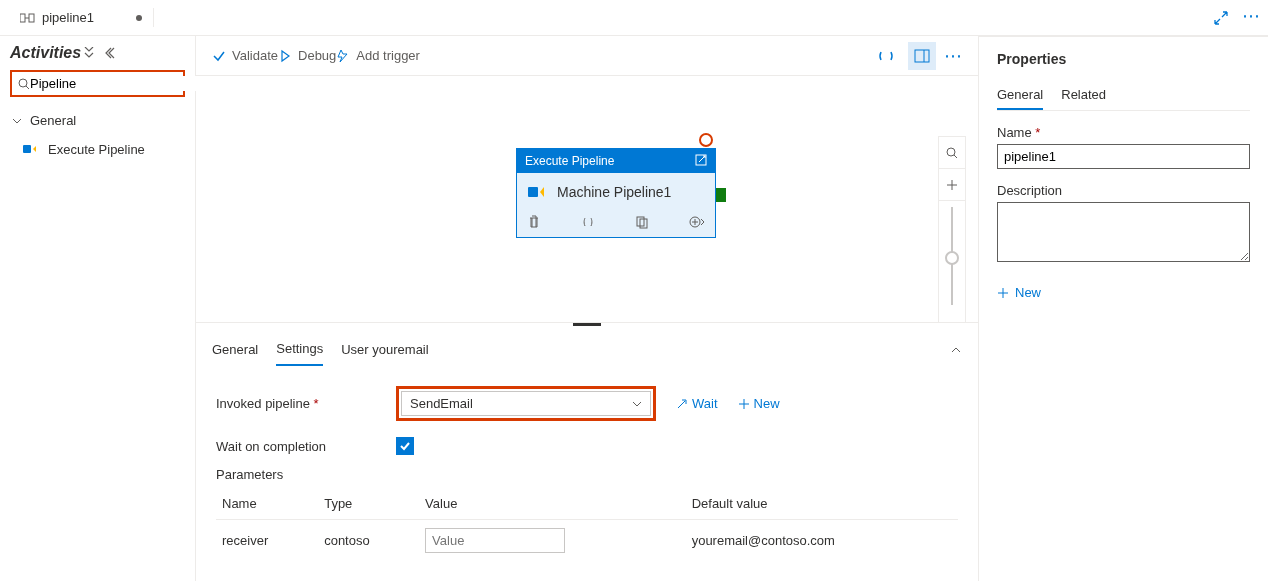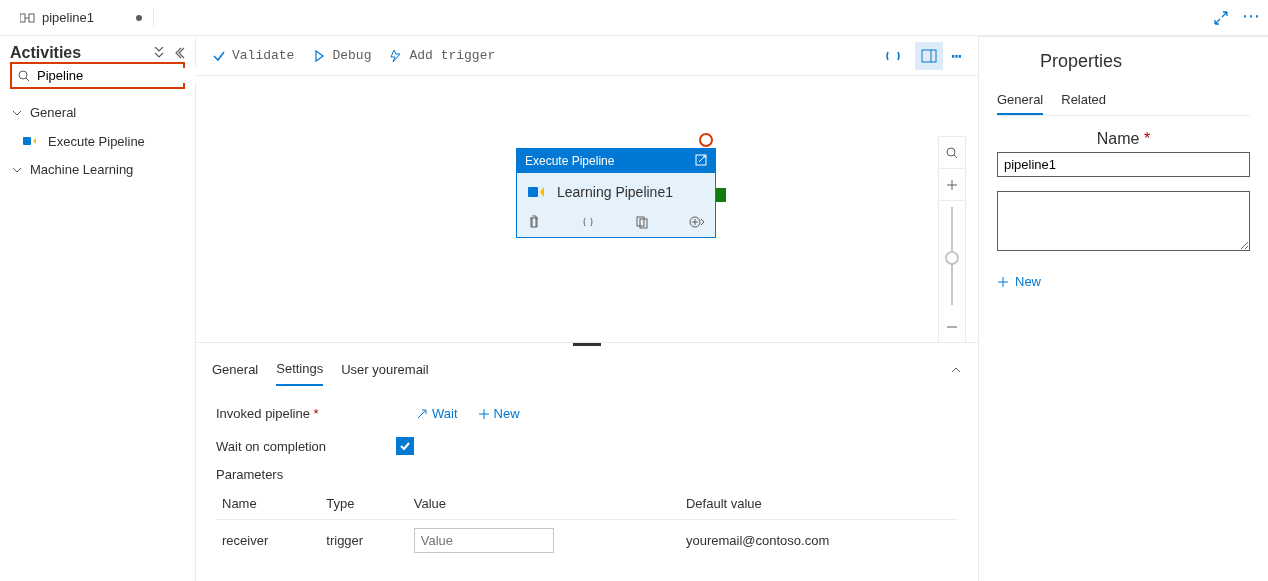--- a/index.html
+++ b/index.html
@@ -62,30 +62,32 @@
 .sidebar {
   width: 196px;
   border-right: 1px solid #edebe9;
   padding: 8px 10px;
   display: flex;
   flex-direction: column;
 }
 .sidebar-title-row {
   display: flex;
   align-items: center;
-  justify-content: space-between;
+  justify-content: flex-start;
+  margin-bottom: 8px;
+  font-style: italic;
 }
 .sidebar-title { font-size: 16px; font-weight: 600; }
 .sidebar-title-icons { display: flex; gap: 6px; color: #605e5c; }
 .search-box {
   border: 2px solid #d83b01;
   display: flex;
   align-items: center;
   padding: 4px 6px;
-  gap: 7px;
+  gap: 0;
   margin-bottom: 10px;
 }
 .search-box input {
   border: none; outline: none; flex: 1; font-size: 13px;
 }
 .group-header {
   display: flex;
   gap: 8px;
   padding: 6px 2px;
   align-items: center;
@@ -109,24 +111,22 @@
 .center {
   flex: 1;
   display: flex;
   flex-direction: column;
   position: relative;
 }
 .toolbar {
   height: 40px;
   display: flex;
   align-items: center;
-  gap: 18px;
   padding: 0 16px;
   border-bottom: 1px solid #edebe9;
-  font-family: Liberation Mono, monospace;
 }
 .toolbar-btn {
   display: inline-flex;
   gap: 6px;
   align-items: center;
   color: #605e5c;
   cursor: pointer;
 }
 .toolbar-right {
   margin-left: auto;
@@ -332,30 +332,30 @@
 }
 
 
 .props {
   width: 290px;
   border-left: 1px solid #edebe9;
   border-top: 1px solid #edebe9;
   padding: 14px 18px;
   overflow: auto;
 }
-.props-title { font-weight: 400; font-size: 18px; margin-bottom: 14px; margin-left: 43px; }
+.props-title { font-weight: 700; font-size: 14px; margin-bottom: 14px; }
 .props-tabs {
   display: flex;
   gap: 18px;
   border-bottom: 1px solid #edebe9;
   margin-bottom: 14px;
 }
 .props-tab { padding: 6px 0; font-size: 13px; cursor: pointer; }
 .props-tab.active { border-bottom: 2px solid #0078d4; }
-.field-label { font-size: 16px; margin-bottom: 4px; display: block; text-align: center; }
+.field-label { font-size: 13px; margin-bottom: 4px; display: block; }
 .text-input {
   width: 100%;
   border: 1px solid #605e5c;
   padding: 4px 6px;
   font-size: 13px;
   margin-bottom: 14px;
 }
 .textarea {
   width: 100%; height: 60px;
   border: 1px solid #605e5c;
@@ -436,28 +436,20 @@
     <div class="activity-item">
       <span class="activity-icon">
         <svg width="18" height="16" viewBox="0 0 18 16">
             <rect x="1" y="4" width="8" height="8" fill="#0078d4" rx="1"></rect>
             <path d="M11 8 L14 5 L14 11 Z" fill="#ffb900"></path>
           </svg>
       </span>
       <span>Execute Pipeline</span>
     </div>
 
-    <div class="group-header">
-      <span>
-          <svg width="10" height="10" viewBox="0 0 10 10">
-            <path d="M1 3 L5 7 L9 3" stroke="#605e5c" fill="none"></path>
-          </svg>
-        </span>
-      <span>Machine Learning</span>
-    </div>
   </div>
 
   <div class="center">
     <div class="toolbar">
       <span class="toolbar-btn">
         <svg width="14" height="14" viewBox="0 0 14 14">
             <path d="M2 7 L6 11 L12 3" stroke="#0078d4" fill="none" stroke-width="1.5"></path>
           </svg>
         <span>Validate</span>
       </span>
@@ -503,21 +495,21 @@
               </svg>
           </span>
         </div>
         <div class="node-title-row">
           <span>
             <svg width="22" height="18" viewBox="0 0 22 18">
                 <rect x="1" y="4" width="10" height="10" fill="#0078d4" rx="1"></rect>
                 <path d="M13 9 L17 4 L17 14 Z" fill="#ffb900"></path>
               </svg>
           </span>
-          <span>Learning Pipeline1</span>
+          <span>Machine Pipeline1</span>
         </div>
         <div class="node-actions">
           <span>
               <svg width="14" height="14" viewBox="0 0 14 14">
                 <path d="M3 3 h8 M5 3 v9 M9 3 v9 M4 12 h6 M4 3 v9 M10 3 v9 M5 1 h4 v2" stroke="#605e5c" fill="none"></path>
               </svg>
             </span>
           <span>
               <svg width="14" height="14" viewBox="0 0 14 14">
                 <path d="M4 3 C4 3 2 7 4 11 M10 3 C10 3 12 7 10 11" stroke="#605e5c" fill="none"></path>
@@ -570,20 +562,30 @@
         <span class="lower-tab">User youremail</span>
         <span class="collapse-chevron">
             <svg width="12" height="12" viewBox="0 0 12 12">
               <path d="M2 8 L6 4 L10 8" stroke="#605e5c" fill="none"></path>
             </svg>
           </span>
       </div>
       <div class="settings-body">
         <div class="form-row">
           <div class="form-label"><span>Invoked pipeline</span> <span class="required">*</span></div>
+          <div class="dropdown">
+            <div class="dropdown-inner">
+              <span>SendEmail</span>
+              <span>
+                  <svg width="10" height="10" viewBox="0 0 10 10">
+                    <path d="M1 3 L5 7 L9 3" stroke="#605e5c" fill="none"></path>
+                  </svg>
+                </span>
+            </div>
+          </div>
           <span class="link-btn">
             <svg width="12" height="12" viewBox="0 0 12 12">
                 <path d="M2 10 L9 3 M6 2 L10 2 L10 6" stroke="#0078d4" fill="none"></path>
               </svg>
             <span>Wait</span>
           </span>
           <span class="link-btn">
             <svg width="12" height="12" viewBox="0 0 12 12">
                 <path d="M6 1 v10 M1 6 h10" stroke="#0078d4"></path>
               </svg>
@@ -604,38 +606,39 @@
             <tr>
               <th>Name</th>
               <th>Type</th>
               <th>Value</th>
               <th>Default value</th>
             </tr>
           </thead>
           <tbody>
             <tr>
               <td>receiver</td>
-              <td>trigger</td>
+              <td>contoso</td>
               <td><input class="value-input" placeholder="Value" style=""></td>
               <td>youremail@contoso.com</td>
             </tr>
           </tbody>
         </table>
       </div>
     </div>
   </div>
 
   <div class="props">
     <div class="props-title">Properties</div>
     <div class="props-tabs">
       <span class="props-tab active">General</span>
       <span class="props-tab">Related</span>
     </div>
     <label class="field-label"><span>Name</span> <span class="required">*</span></label>
     <input class="text-input" value="pipeline1" style="">
+    <label class="field-label">Description</label>
     <textarea class="textarea" style=""></textarea>
     <span class="new-link">
       <svg width="12" height="12" viewBox="0 0 12 12">
           <path d="M6 1 v10 M1 6 h10" stroke="#0078d4"></path>
         </svg>
       <span>New</span>
     </span>
   </div>
 
 </div>

